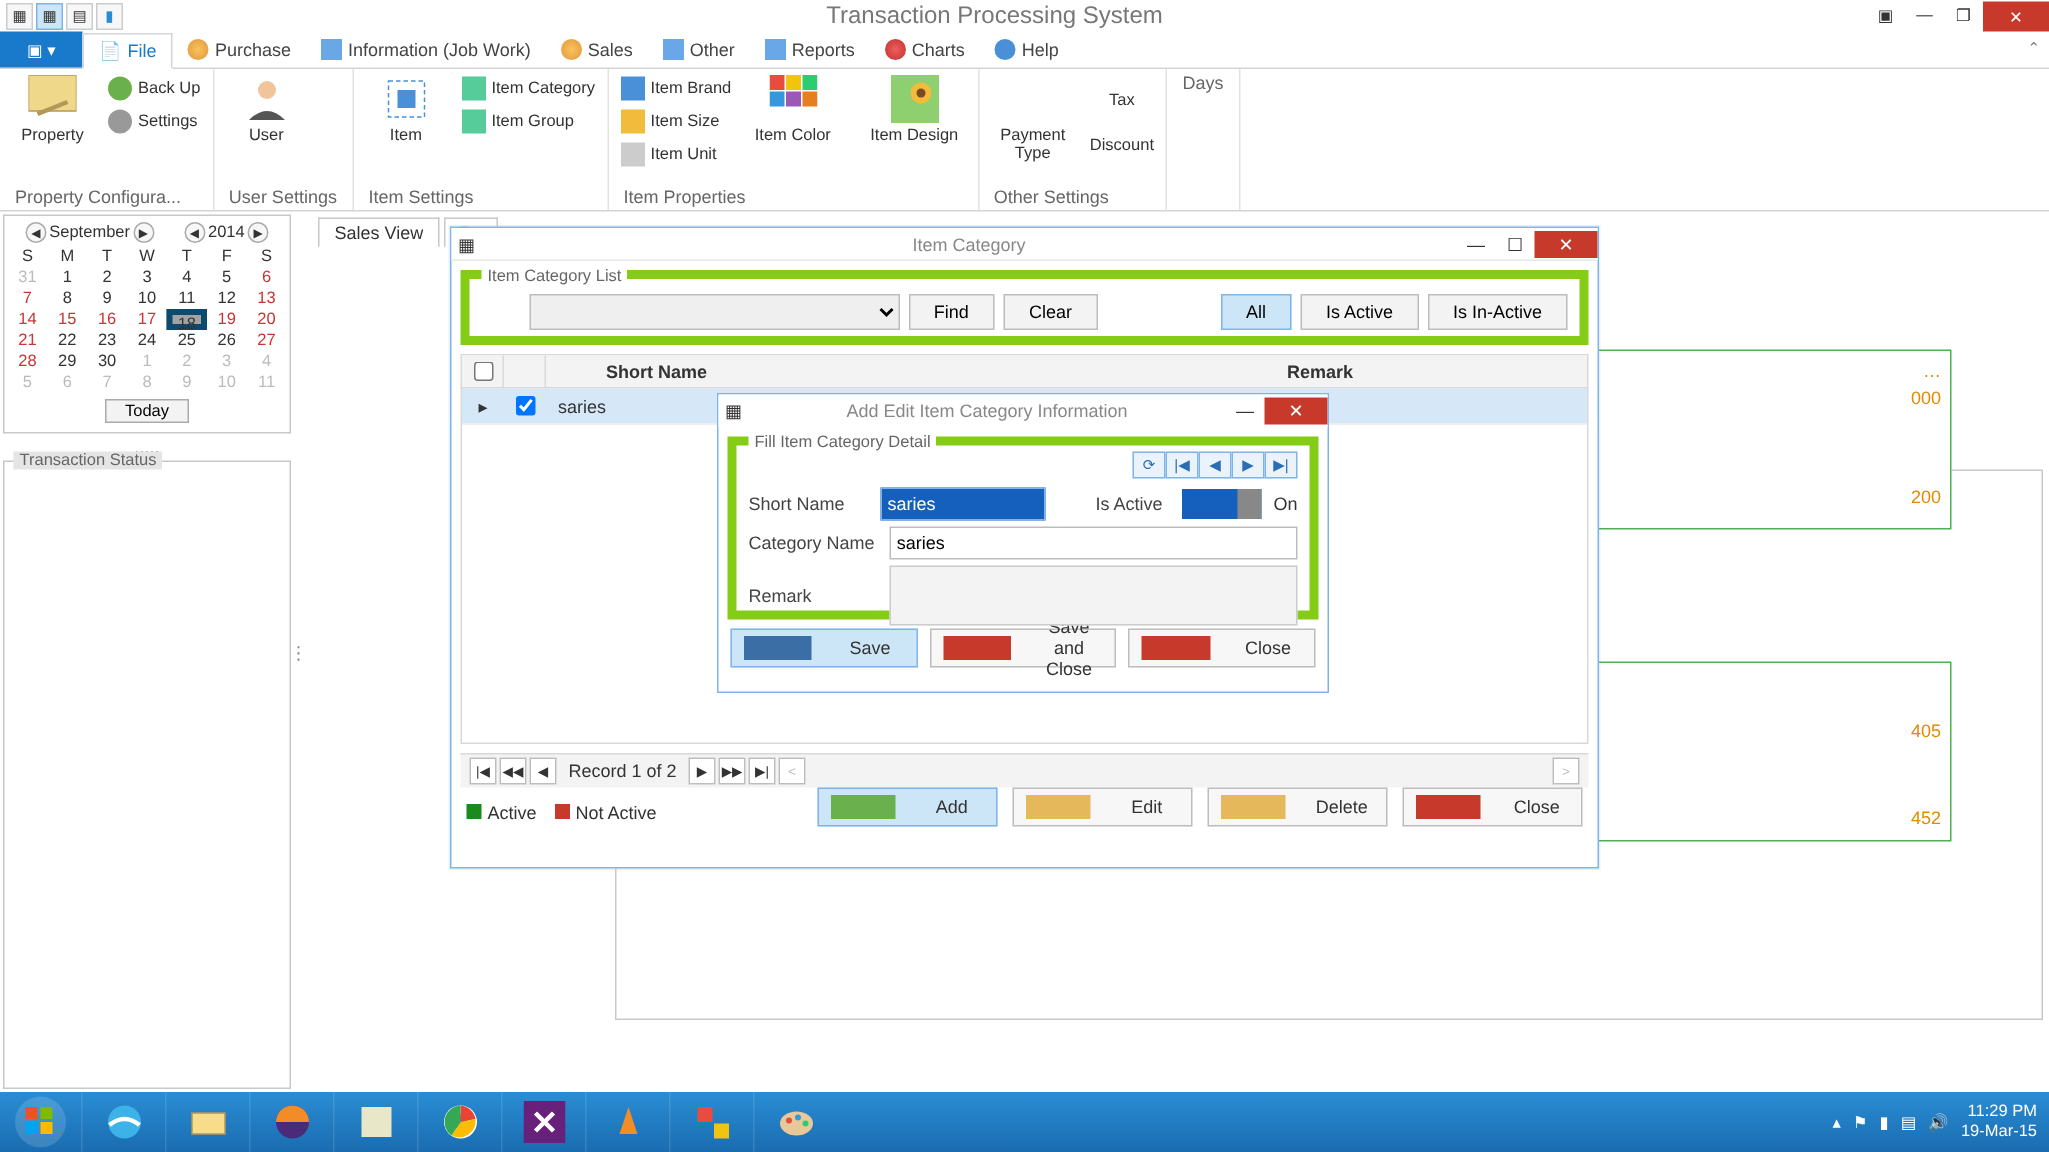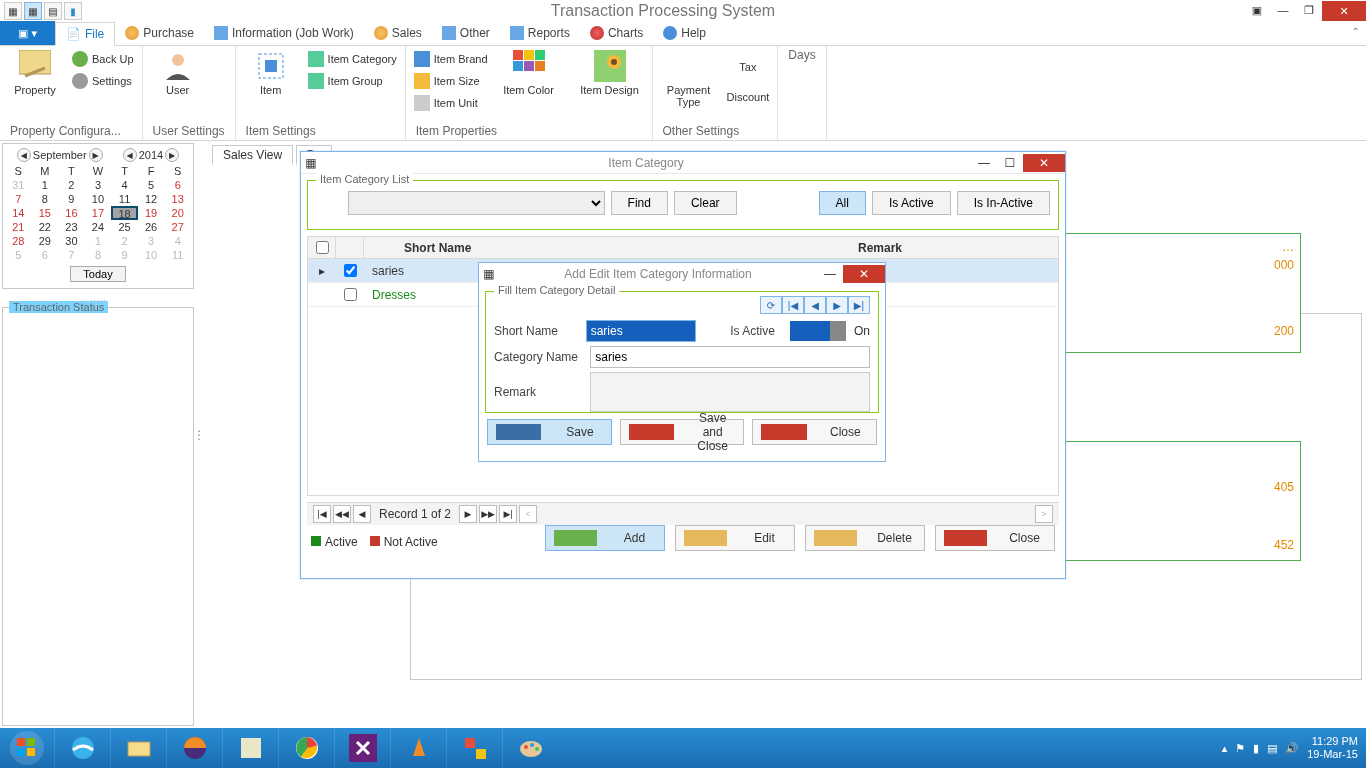--- a/index.html
+++ b/index.html
@@ -38,40 +38,40 @@
   .left-col { width:196px; border-right:0; display:flex; flex-direction:column; }
   .calendar { border:1px solid #c8c8c8; margin:2px; padding:2px; background:#fff; font-size:11px;}
   .cal-head{display:flex;justify-content:center;gap:20px;align-items:center;height:18px;}
   .cal-nav{display:flex;align-items:center;gap:2px;}
   .cal-arrow{width:14px;height:14px;border:1px solid #aaa;border-radius:50%;display:flex;align-items:center;justify-content:center;font-size:8px;background:#f7f7f7;}
   .cal-grid{display:grid;grid-template-columns:repeat(7,1fr);text-align:center;}
   .cal-grid div{height:14px;line-height:14px;}
   .cal-grid .hd{color:#333;}
   .cal-grid .out{color:#bbb;}
   .cal-grid .red{color:#c33;}
-  .cal-grid .sel{background:#a3a3a3;border:2px solid #0c4a6e;line-height:12px;}
+  .cal-grid .sel{background:#a3a3a3;border:4px solid #0c4a6e;line-height:12px;}
   .today-btn{margin:4px auto;display:block;padding:1px 12px;border:1px solid #aaa;background:#f3f3f3;font-size:11px;}
   .ellip{text-align:center;color:#888;}
   .tstat{border:1px solid #c8c8c8;margin:2px;flex:1;position:relative;}
-  .tstat .lab{position:absolute;top:-7px;left:6px;background:#7dd3fc;padding:0 4px;font-size:11px;color:#666;}
+  .tstat .lab{position:absolute;top:-7px;left:6px;background:#e5e5e5;padding:0 4px;font-size:11px;color:#666;}
 
   .center-col { flex:1; position:relative; padding:0; }
   .splitter { width:6px; display:flex; align-items:center; justify-content:center; color:#888;}
   .tabs-area{padding:4px 0 0 10px;}
   .doc-tab{display:inline-block;border:1px solid #c8c8c8;border-bottom:1px solid #fff;padding:2px 10px;font-size:12px;background:#fff;margin-right:-1px;}
   .sale-card{position:absolute;border:1px solid #4caf50;background:#fff;width:853px;height:120px;left:246px;}
   .sale-card .num{position:absolute;right:6px;color:#e28a00;font-size:12px;}
   .avatar{width:50px;height:50px;margin:20px 8px;}
 
   .modal { position:absolute; background:#fff; border:1px solid #7eb4ea; box-shadow:0 0 0 1px rgba(126,180,234,.2); }
   .modal-title{height:22px;display:flex;align-items:center;background:#fff;border-bottom:1px solid #e8e8e8;}
   .modal-title .t{flex:1;text-align:center;color:#888;font-size:12px;}
   .modal-title .mm{width:26px;height:16px;display:flex;align-items:center;justify-content:center;}
   .modal-title .mclose{width:42px;height:18px;background:#c7392b;color:#fff;display:flex;align-items:center;justify-content:center;}
-  .group-box{border:1px solid #84cc16;margin:6px;position:relative;padding:10px 8px 8px 8px;}
+  .group-box{border:6px solid #84cc16;margin:6px;position:relative;padding:10px 8px 8px 8px;}
   .group-box .lab{position:absolute;top:-8px;left:8px;background:#fff;padding:0 4px;font-size:11px;color:#666;}
   .filter-row{display:flex;gap:6px;align-items:center;margin-left:32px;}
   .filter-row select{flex:1;height:24px;border:1px solid #bdbdbd;}
   .fbtn{height:24px;border:1px solid #bdbdbd;background:#f3f3f3;padding:0 16px;font-size:12px;cursor:pointer;}
   .fbtn.sel{background:#cde6f7;border-color:#7eb4ea;}
   .grid{border:1px solid #d9d9d9;margin:6px;}
   .grid-head{display:flex;background:#f3f3f3;border-bottom:1px solid #d9d9d9;height:22px;align-items:center;font-weight:bold;}
   .grid-head .c1{width:28px;display:flex;justify-content:center;border-right:1px solid #d9d9d9;height:100%;align-items:center;}
   .grid-head .c2{width:28px;border-right:1px solid #d9d9d9;height:100%;}
   .grid-head .c3{flex:1;padding-left:40px;}
@@ -425,27 +425,20 @@
       <div class="c3">Short Name</div>
       <div class="c4">Remark</div>
     </div>
     <div class="grid-row sel">
       <div class="c1">▸</div>
       <div class="c2">
           <input type="checkbox" checked="" style="">
         </div>
       <div class="c3">saries</div>
     </div>
-    <div class="grid-row">
-      <div class="c1"></div>
-      <div class="c2">
-          <input type="checkbox" style="">
-        </div>
-      <div class="c3" style="color:#1a8a1a;">Dresses</div>
-    </div>
   </div>
   <div class="nav-bar">
     <div class="nbtn">|◀</div>
     <div class="nbtn">◀◀</div>
     <div class="nbtn">◀</div>
     <span style="padding:0 6px;">Record 1 of 2</span>
     <div class="nbtn">▶</div>
     <div class="nbtn">▶▶</div>
     <div class="nbtn">▶|</div>
     <div class="nbtn" style="color:#bbb;">&lt;</div>

